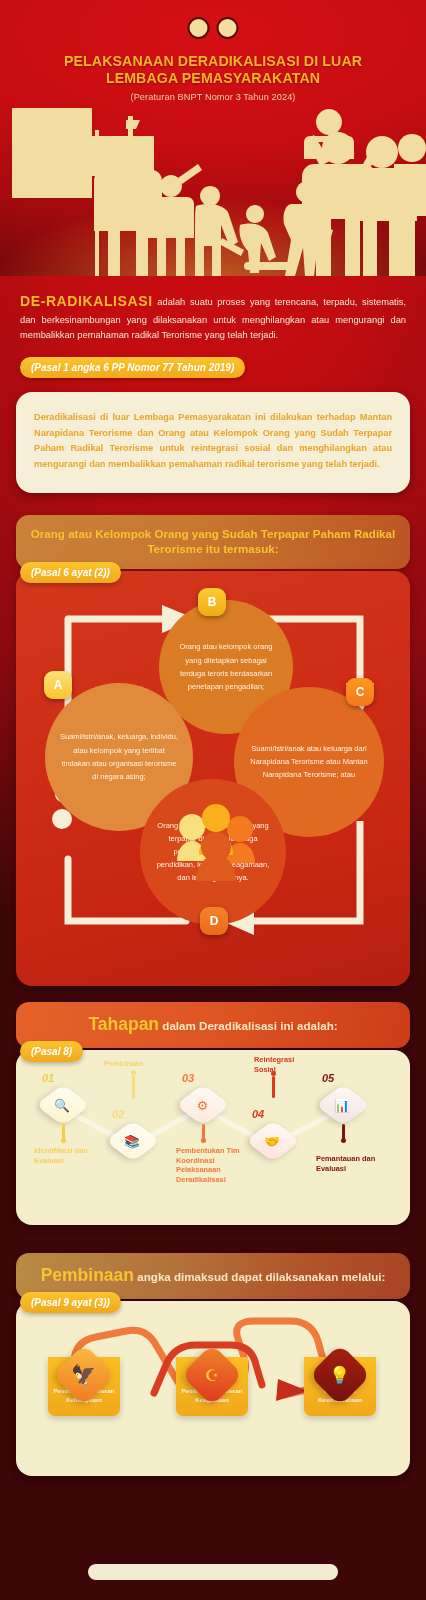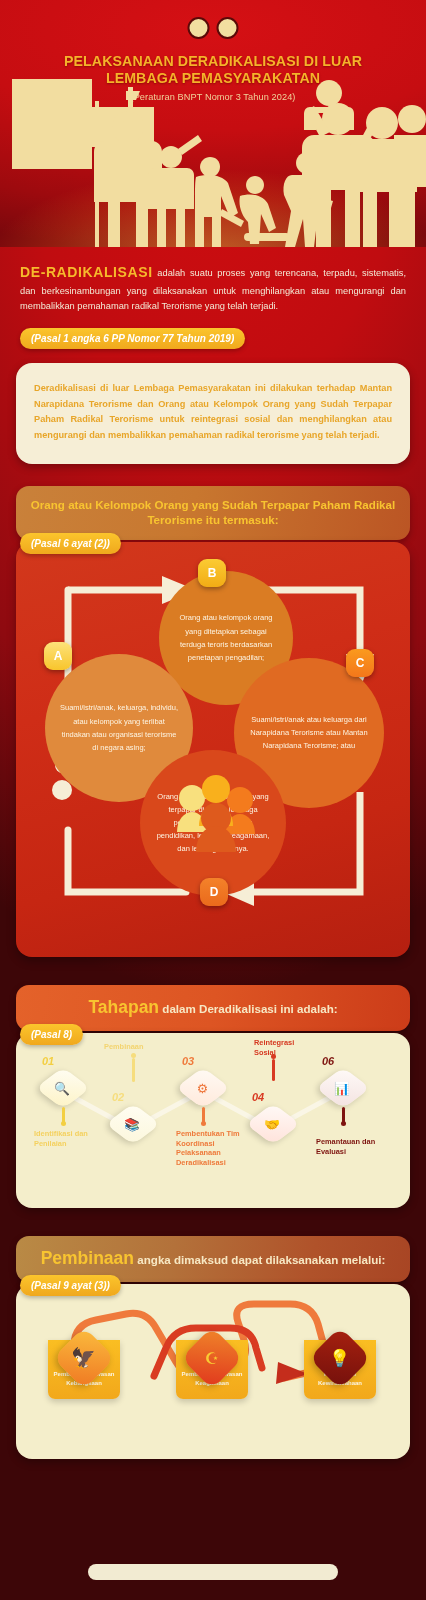--- a/index.html
+++ b/index.html
@@ -11,21 +11,21 @@
     position: relative;
   }
   .page {
     position: relative; width: 426px; height: 1600px;
     background:
       radial-gradient(ellipse 120% 60% at 50% 2%, #d40d10 0%, #c00c10 40%, #8e0a10 75%, #3d0608 100%),
       linear-gradient(180deg, #c80d11 0%, #c00c10 30%, #8d0a0d 60%, #2a0406 88%, #150203 100%);
     overflow: hidden;
   }
   
-  .hero { position: relative; height: 247px; overflow: hidden;
+  .hero { position: relative; height: 276px; overflow: hidden;
     background: radial-gradient(ellipse 130% 90% at 50% 12%, #d51014 0%, #c60d11 45%, #9d0a0e 80%, #7a080c 100%); }
   .hero-glow { position:absolute; left:0; right:0; bottom:0; height:120px;
     background: radial-gradient(ellipse 70% 100% at 50% 110%, rgba(255,170,60,.55), rgba(255,120,30,.18) 55%, rgba(0,0,0,0) 75%); }
   .dots { position:absolute; top:17px; left:50%; transform:translateX(-50%); display:flex; gap:7px; }
   .dots span { width:22px; height:22px; border-radius:50%; background:#f2dfa0; border:2px solid #5a0a08; display:block; }
   .hero-title { position:absolute; top:53px; left:0; right:0; text-align:center; padding:0 28px;
     color:#f5b32a; font-weight:bold; font-size:14.2px; line-height:1.22; letter-spacing:.1px;
     text-shadow: 0 1px 2px rgba(90,0,0,.5); }
   .hero-sub { position:absolute; top:92px; left:0; right:0; text-align:center;
     color:#f0d39a; font-size:9.2px; letter-spacing:.1px; }
@@ -192,21 +192,21 @@
       <path d="M2 62 c0-12 7-20 15-20 c8 0 15 8 15 20 z" fill="#f8e07e"></path>
       <circle cx="65" cy="30" r="13" fill="#f47b1d"></circle>
       <path d="M50 64 c0-12 7-20 15-20 c8 0 15 8 15 20 z" fill="#f47b1d"></path>
       <circle cx="41" cy="19" r="14" fill="#f9b01c"></circle>
       <path d="M24 56 c0-13 8-22 17-22 c9 0 17 9 17 22 z" fill="#f9b01c"></path>
       <circle cx="41" cy="48" r="15" fill="#de5a1d"></circle>
       <path d="M21 82 c0-15 9-26 20-26 c11 0 20 11 20 26 z" fill="#de5a1d"></path>
     </svg>
   </div>
 
-  <div class="sec" style="margin-top:28px;">
+  <div class="sec" style="margin-top:16px;">
     <div class="banner" style="background:linear-gradient(100deg,#e4622a 0%,#dd5523 50%,#cc3c19 100%);">
       <div class="banner-txt">
         <span class="accent big">Tahapan</span>
         <span>dalam Deradikalisasi ini adalah:</span>
       </div>
     </div>
     <div style="margin-top:-7px; margin-left:4px;">
       <span class="pill">(Pasal 8)</span>
     </div>
   </div>
@@ -216,21 +216,21 @@
       <path d="M46 58 L116 96 L186 58 L256 96 L326 58" stroke="#faf6e6" stroke-width="5" fill="none" stroke-linecap="round"></path>
     </svg>
 
     <div class="step">
       <div class="stepnum" style="left:26px; top:22px; color:#f3cf42;">01</div>
       <div class="diamond" style="position:absolute; left:30px; top:38px; background:linear-gradient(140deg,#fffdf3,#fdf3c6);">
         <span style="color:#f1c93c;">🔍</span>
       </div>
       <div class="stem" style="left:46px; top:74px; height:16px; background:#f3cf42;"></div>
       <div class="stemdot" style="left:44.7px; top:88px; background:#f3cf42;"></div>
-      <div class="steplbl" style="left:18px; top:96px; width:64px; color:#f4d15f;">Identifikasi dan Penilaian</div>
+      <div class="steplbl" style="left:18px; top:96px; width:64px; color:#f4d15f;">Identifikasi dan Evaluasi</div>
     </div>
 
     <div class="step">
       <div class="stepnum" style="left:96px; top:58px; color:#f6dd7d;">02</div>
       <div class="diamond" style="position:absolute; left:100px; top:74px; background:linear-gradient(140deg,#fffdf3,#fcf7dc);">
         <span style="color:#f5e09a;">📚</span>
       </div>
       <div class="stem" style="left:116px; top:25px; height:24px; background:#f6dd7d;"></div>
       <div class="stemdot" style="left:114.7px; top:20px; background:#f6dd7d;"></div>
       <div class="steplbl" style="left:88px; top:9px; width:72px; color:#f3d470; text-align:left;">Pembinaan</div>
@@ -250,21 +250,21 @@
       <div class="stepnum" style="left:236px; top:58px; color:#d83a22;">04</div>
       <div class="diamond" style="position:absolute; left:240px; top:74px; background:linear-gradient(140deg,#fffaf7,#ffe2da);">
         <span style="color:#db3c22;">🤝</span>
       </div>
       <div class="stem" style="left:256px; top:26px; height:22px; background:#d83a22;"></div>
       <div class="stemdot" style="left:254.7px; top:21px; background:#d83a22;"></div>
       <div class="steplbl" style="left:238px; top:5px; width:62px; color:#d53820;">Reintegrasi Sosial</div>
     </div>
 
     <div class="step">
-      <div class="stepnum" style="left:306px; top:22px; color:#7e1410;">06</div>
+      <div class="stepnum" style="left:306px; top:22px; color:#7e1410;">05</div>
       <div class="diamond" style="position:absolute; left:310px; top:38px; background:linear-gradient(140deg,#fffaf8,#f3e2e0);">
         <span style="color:#7e1410;">📊</span>
       </div>
       <div class="stem" style="left:326px; top:74px; height:16px; background:#7e1410;"></div>
       <div class="stemdot" style="left:324.7px; top:88px; background:#7e1410;"></div>
       <div class="steplbl" style="left:300px; top:104px; width:72px; color:#7e1410;">Pemantauan dan Evaluasi</div>
     </div>
   </div>
 
   <div class="sec" style="margin-top:28px;">

